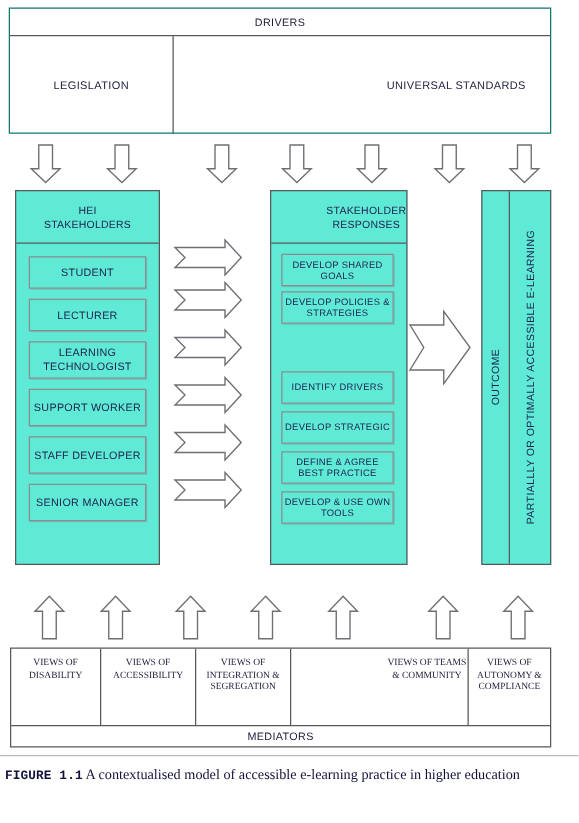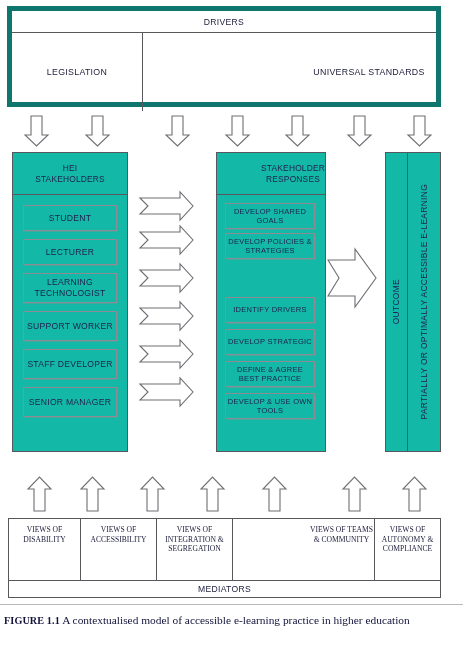--- a/index.html
+++ b/index.html
@@ -7,34 +7,34 @@
     width:463px;height:658px;position:relative;overflow:hidden;
     font-family:"Liberation Sans", sans-serif;
     color:#1c1c3a;
   }
   .fig{position:absolute;left:0;top:0;width:463px;height:658px;}
 
   
   .bx{
     position:absolute;box-sizing:border-box;
     border:1px solid #58585c;
-    background:#14b8a6;
+    background:#5eead4;
     display:flex;align-items:center;justify-content:center;
     text-align:center;
     font-size:8.6px;letter-spacing:.25px;line-height:1.25;
     color:#1f2050;
   }
   .inner{
     border:1px solid #8c8c92;
     box-shadow:0.7px 0.7px 0 rgba(140,140,150,.55);
   }
 
   
   #drivers-table{position:absolute;left:7px;top:6px;width:434px;height:101px;
-    border:5px solid #0f766e;box-sizing:border-box;}
+    border:1px solid #0f766e;box-sizing:border-box;}
   #drivers-head{position:absolute;left:0;top:0;right:0;height:22px;
     border-bottom:1px solid #58585c;box-sizing:border-box;
     display:flex;align-items:center;justify-content:center;
     font-size:8.6px;letter-spacing:.3px;}
   .driver-cell{position:absolute;top:22px;height:78px;box-sizing:border-box;
     display:flex;align-items:center;justify-content:center;
     font-size:8.8px;letter-spacing:.3px;}
   #driver-0{left:0;width:131px;border-right:1px solid #58585c;}
   #driver-1{left:131px;width:151px;border-right:1px solid #58585c;}
   #driver-2{left:282px;width:150px;}
@@ -80,21 +80,21 @@
   .arrow{position:absolute;}
   .arrow svg{display:block;overflow:visible;}
   .ar-stroke{fill:#ffffff;stroke:#6e6e74;stroke-width:1.1;}
 
   
   #caption-rule{position:absolute;left:0;top:604px;width:463px;height:1px;
     background:#b9b9bd;}
   #caption{position:absolute;left:4px;top:613px;width:452px;
     font-family:"Liberation Serif", serif;font-size:11.4px;line-height:1.38;
     color:#12123c;}
-  #caption b{font-family:Liberation Serif, serif;font-size:10.2px;
+  #caption b{font-family:Liberation Mono, monospace;font-size:10.2px;
     font-weight:bold;letter-spacing:.1px;}
 </style>
 </head>
 <body>
 
 <div class="fig">
 
   <div id="drivers-table">
     <div id="drivers-head">DRIVERS</div>
     <div class="driver-cell" id="driver-0">LEGISLATION</div>

